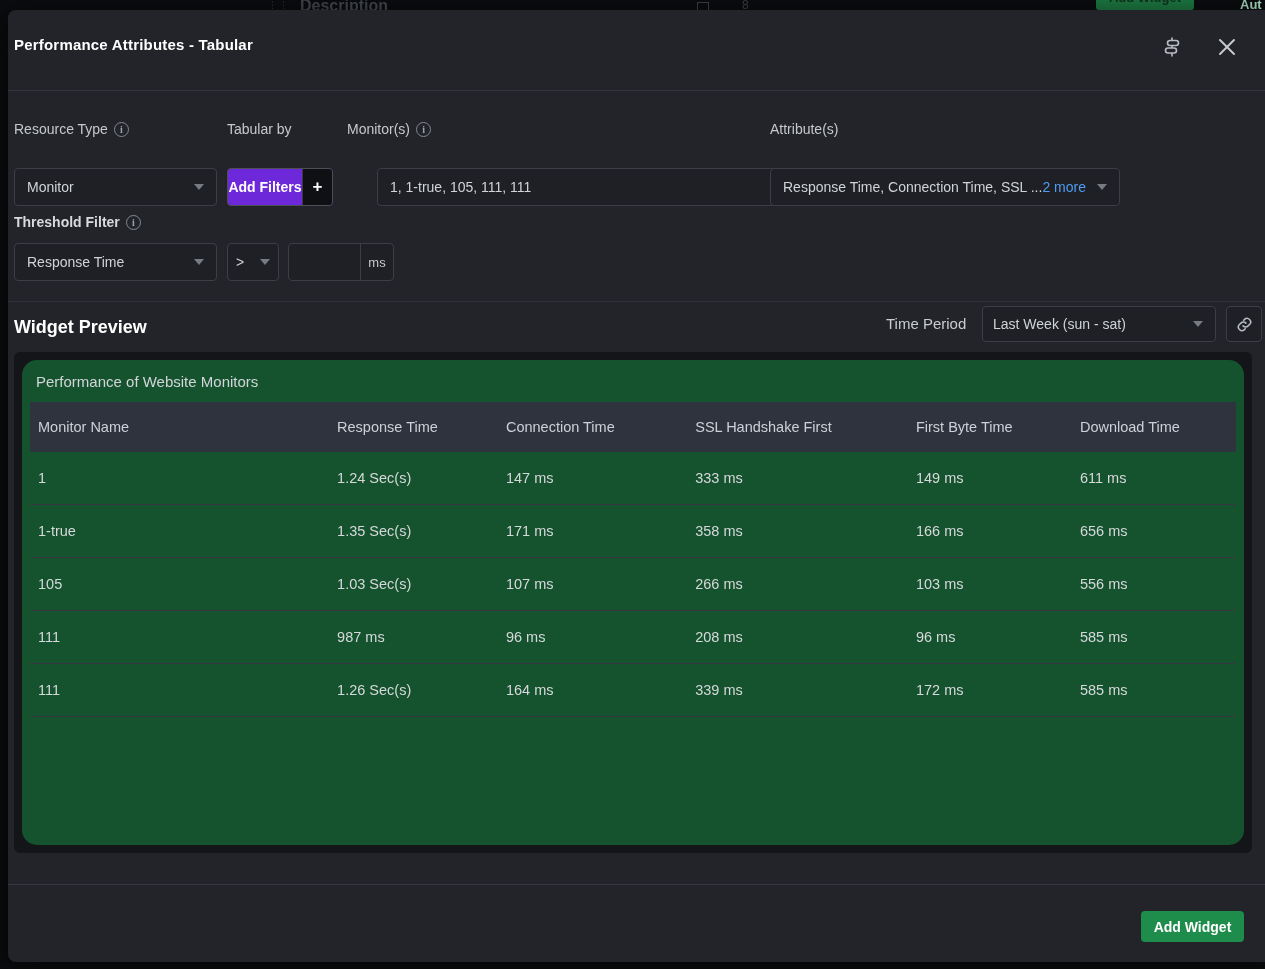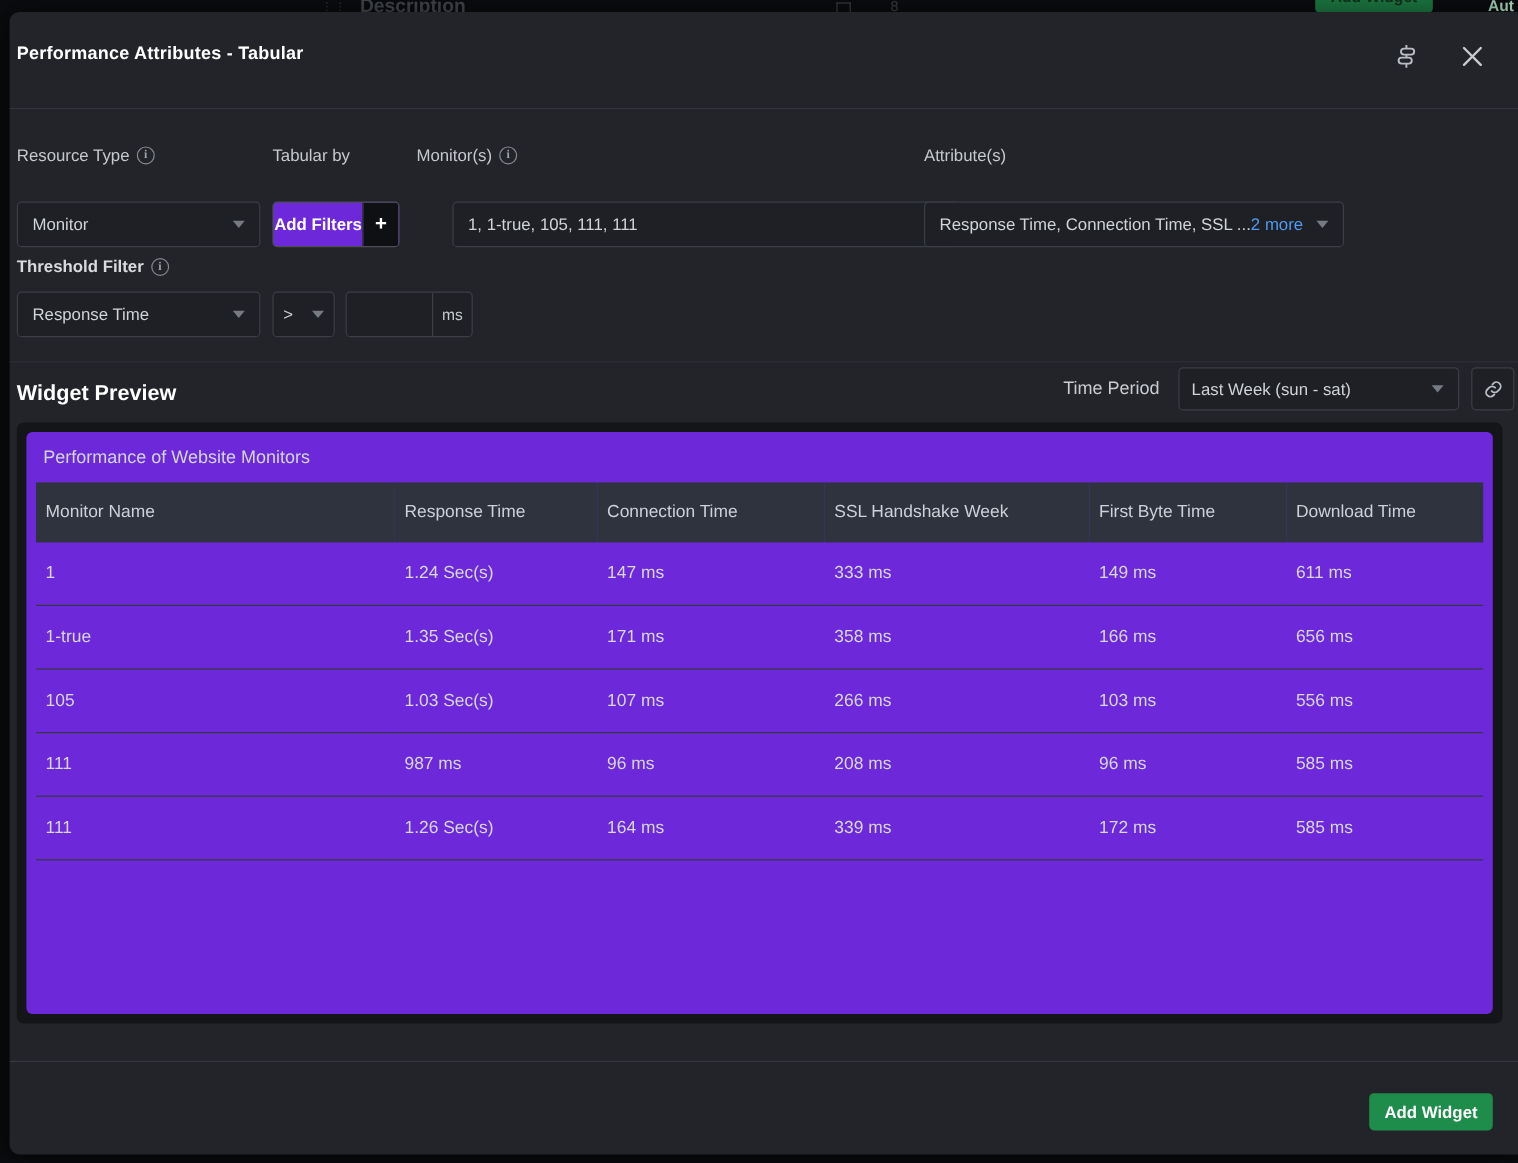--- a/index.html
+++ b/index.html
@@ -100,21 +100,21 @@
   .link-btn {
     position:absolute; left:1218px; top:296px; width:36px; height:36px;
     background:#1e2025; border:1px solid #3b3e45; border-radius:4px;
     display:flex; align-items:center; justify-content:center; cursor:pointer;
   }
 
   .preview-frame {
     position:absolute; left:6px; top:342px; width:1238px; height:501px;
     background:#141518; border-radius:6px; padding:8px;
   }
-  .widget-panel { width:100%; height:100%; background:#6d28d9; border-radius:5px; overflow:hidden; }
+  .widget-panel { width:100%; height:100%; background:#14532d; border-radius:15px; overflow:hidden; }
   .widget-title { padding:13px 14px 12px 14px; font-size:15px; color:#d2d5d9; }
 
   .preview-table-wrap { margin:0 8px; }
   table.preview-table { width:100%; border-collapse:collapse; table-layout:fixed; }
   .preview-table th {
     background:#2f333e; color:#ccd1d9; font-weight:normal; font-size:14.5px;
     text-align:left; padding:17px 8px 17px 8px;
   }
   .preview-table td {
     color:#d6d8db; font-size:14.5px; text-align:left; padding:18px 8px;
@@ -239,21 +239,21 @@
   <div class="preview-frame">
     <div class="widget-panel">
       <div class="widget-title">Performance of Website Monitors</div>
       <div class="preview-table-wrap">
         <table class="preview-table">
             <thead>
               <tr>
                 <th>Monitor Name</th>
                 <th>Response Time</th>
                 <th>Connection Time</th>
-                <th>SSL Handshake Week</th>
+                <th>SSL Handshake First</th>
                 <th>First Byte Time</th>
                 <th>Download Time</th>
               </tr>
             </thead>
             <tbody>
               <tr>
                 <td>1</td>
                 <td>1.24 Sec(s)</td>
                 <td>147 ms</td>
                 <td>333 ms</td>

